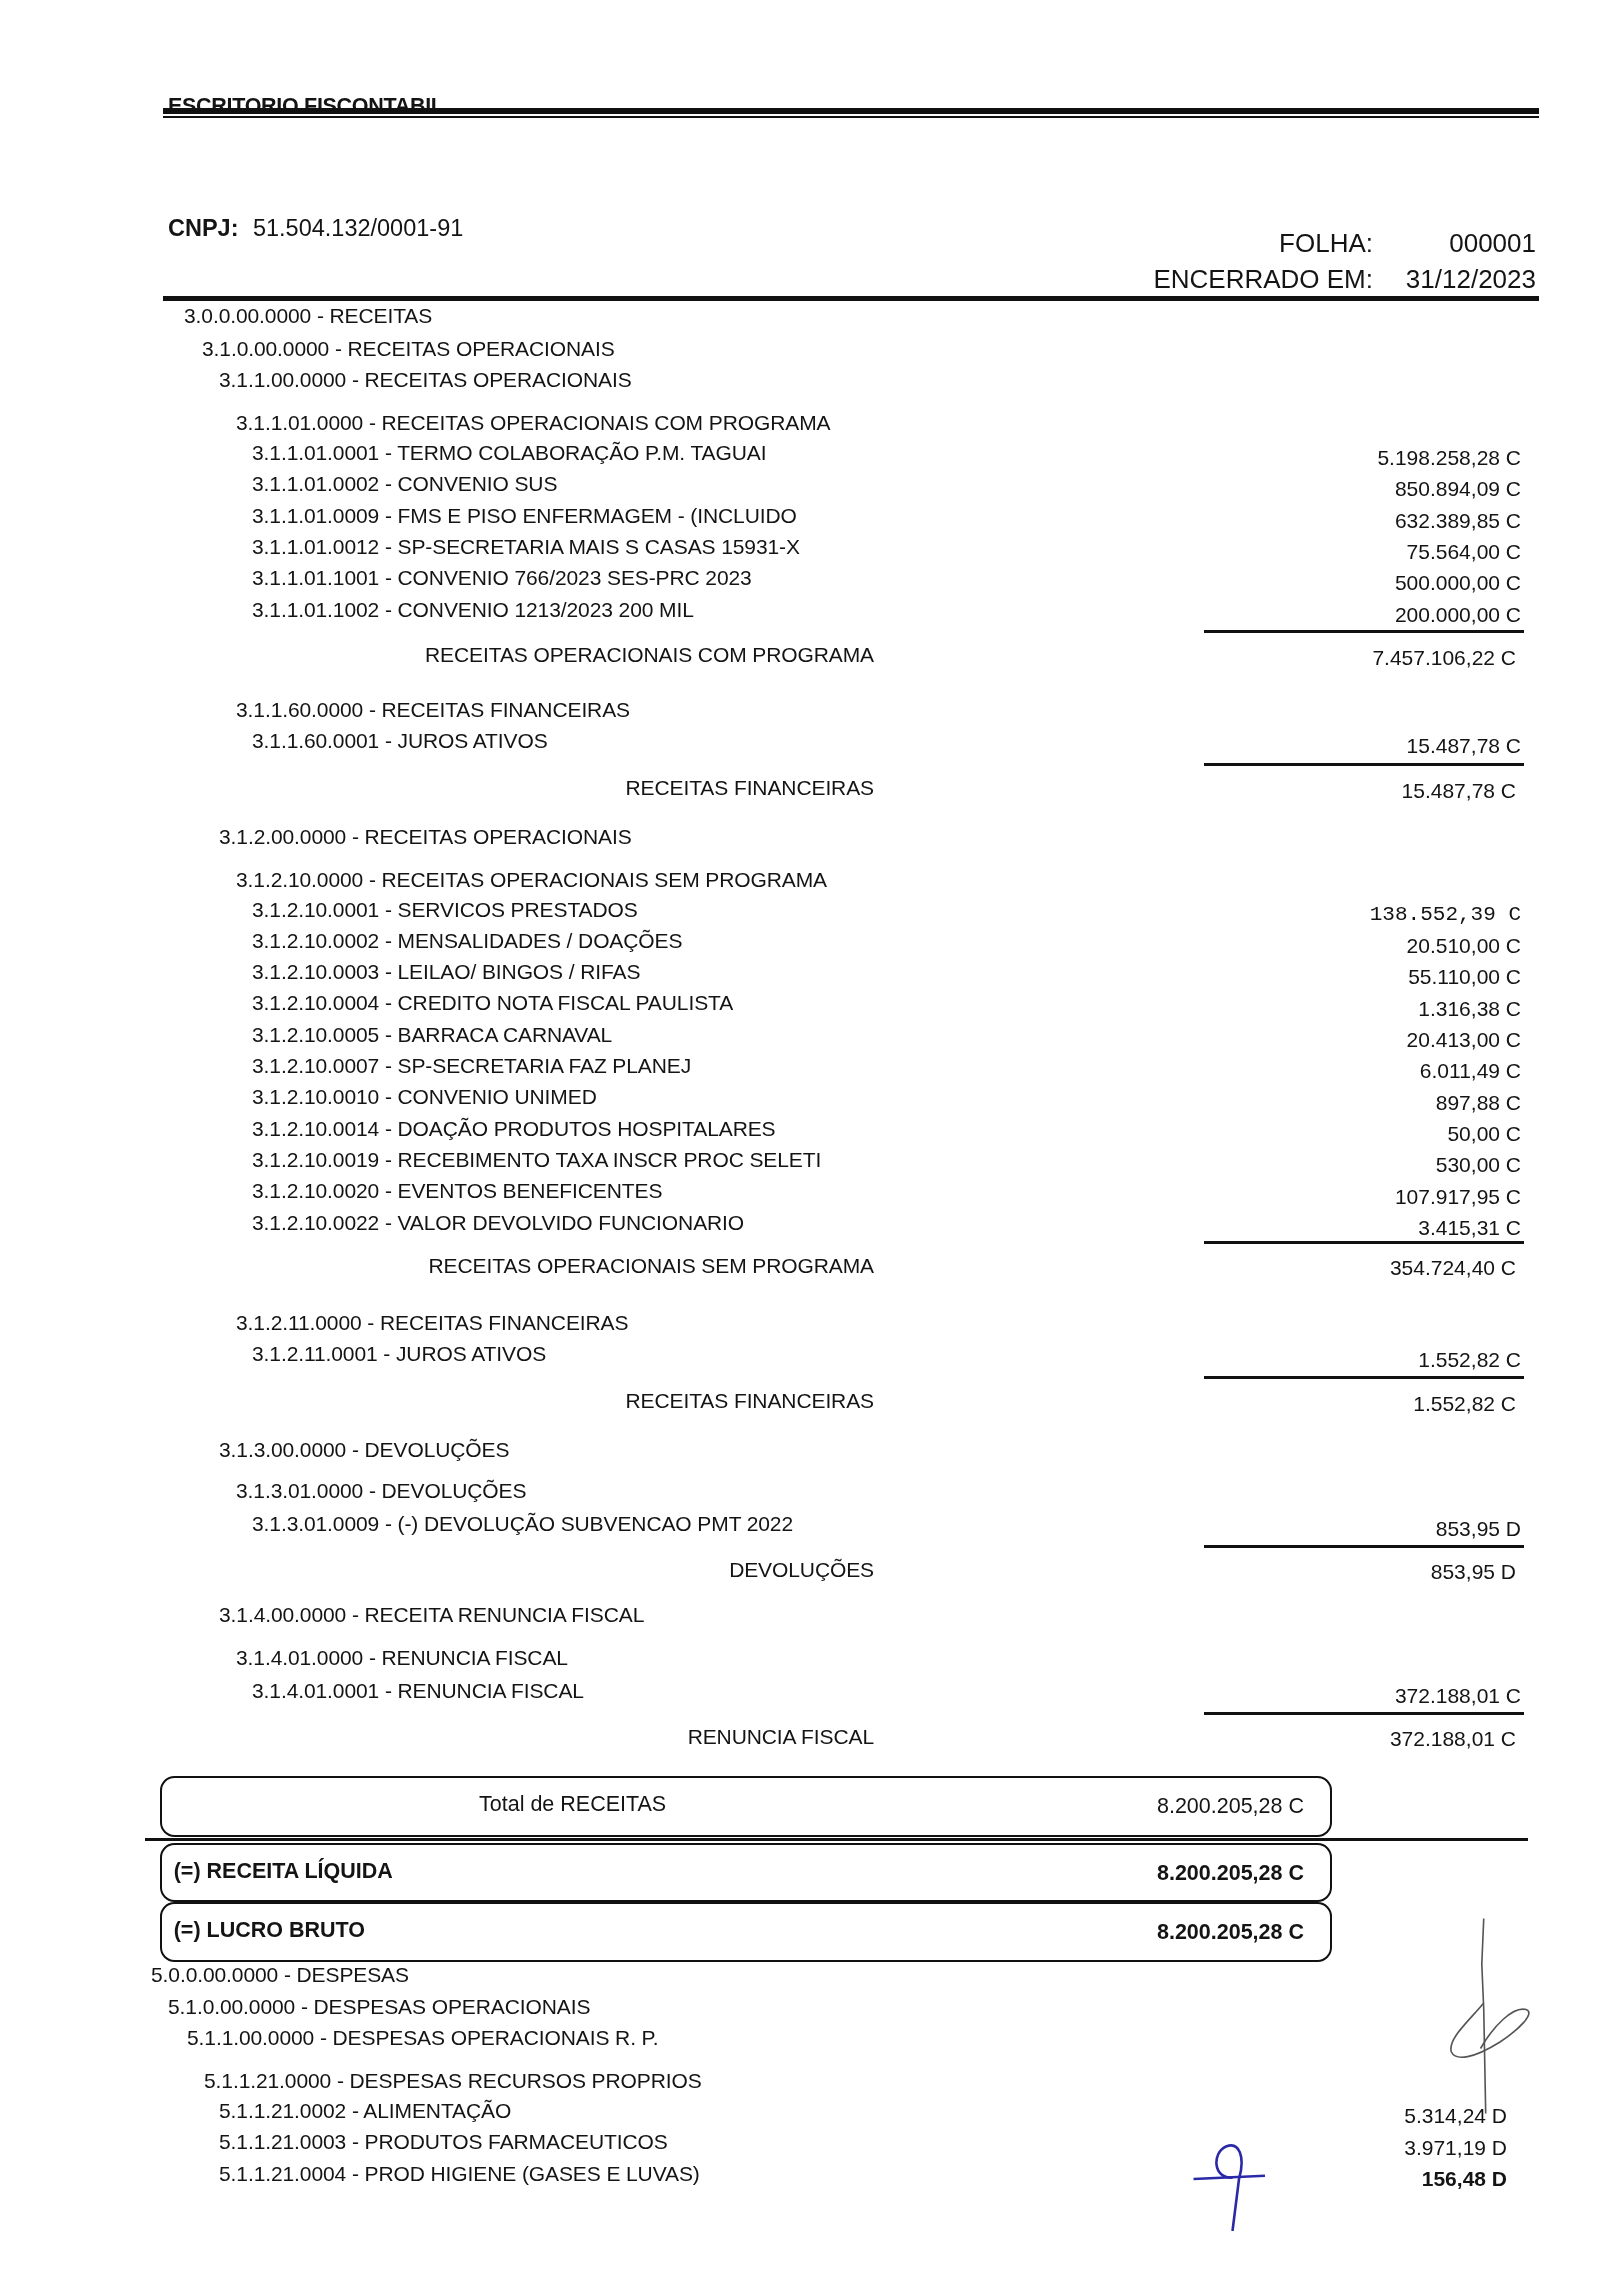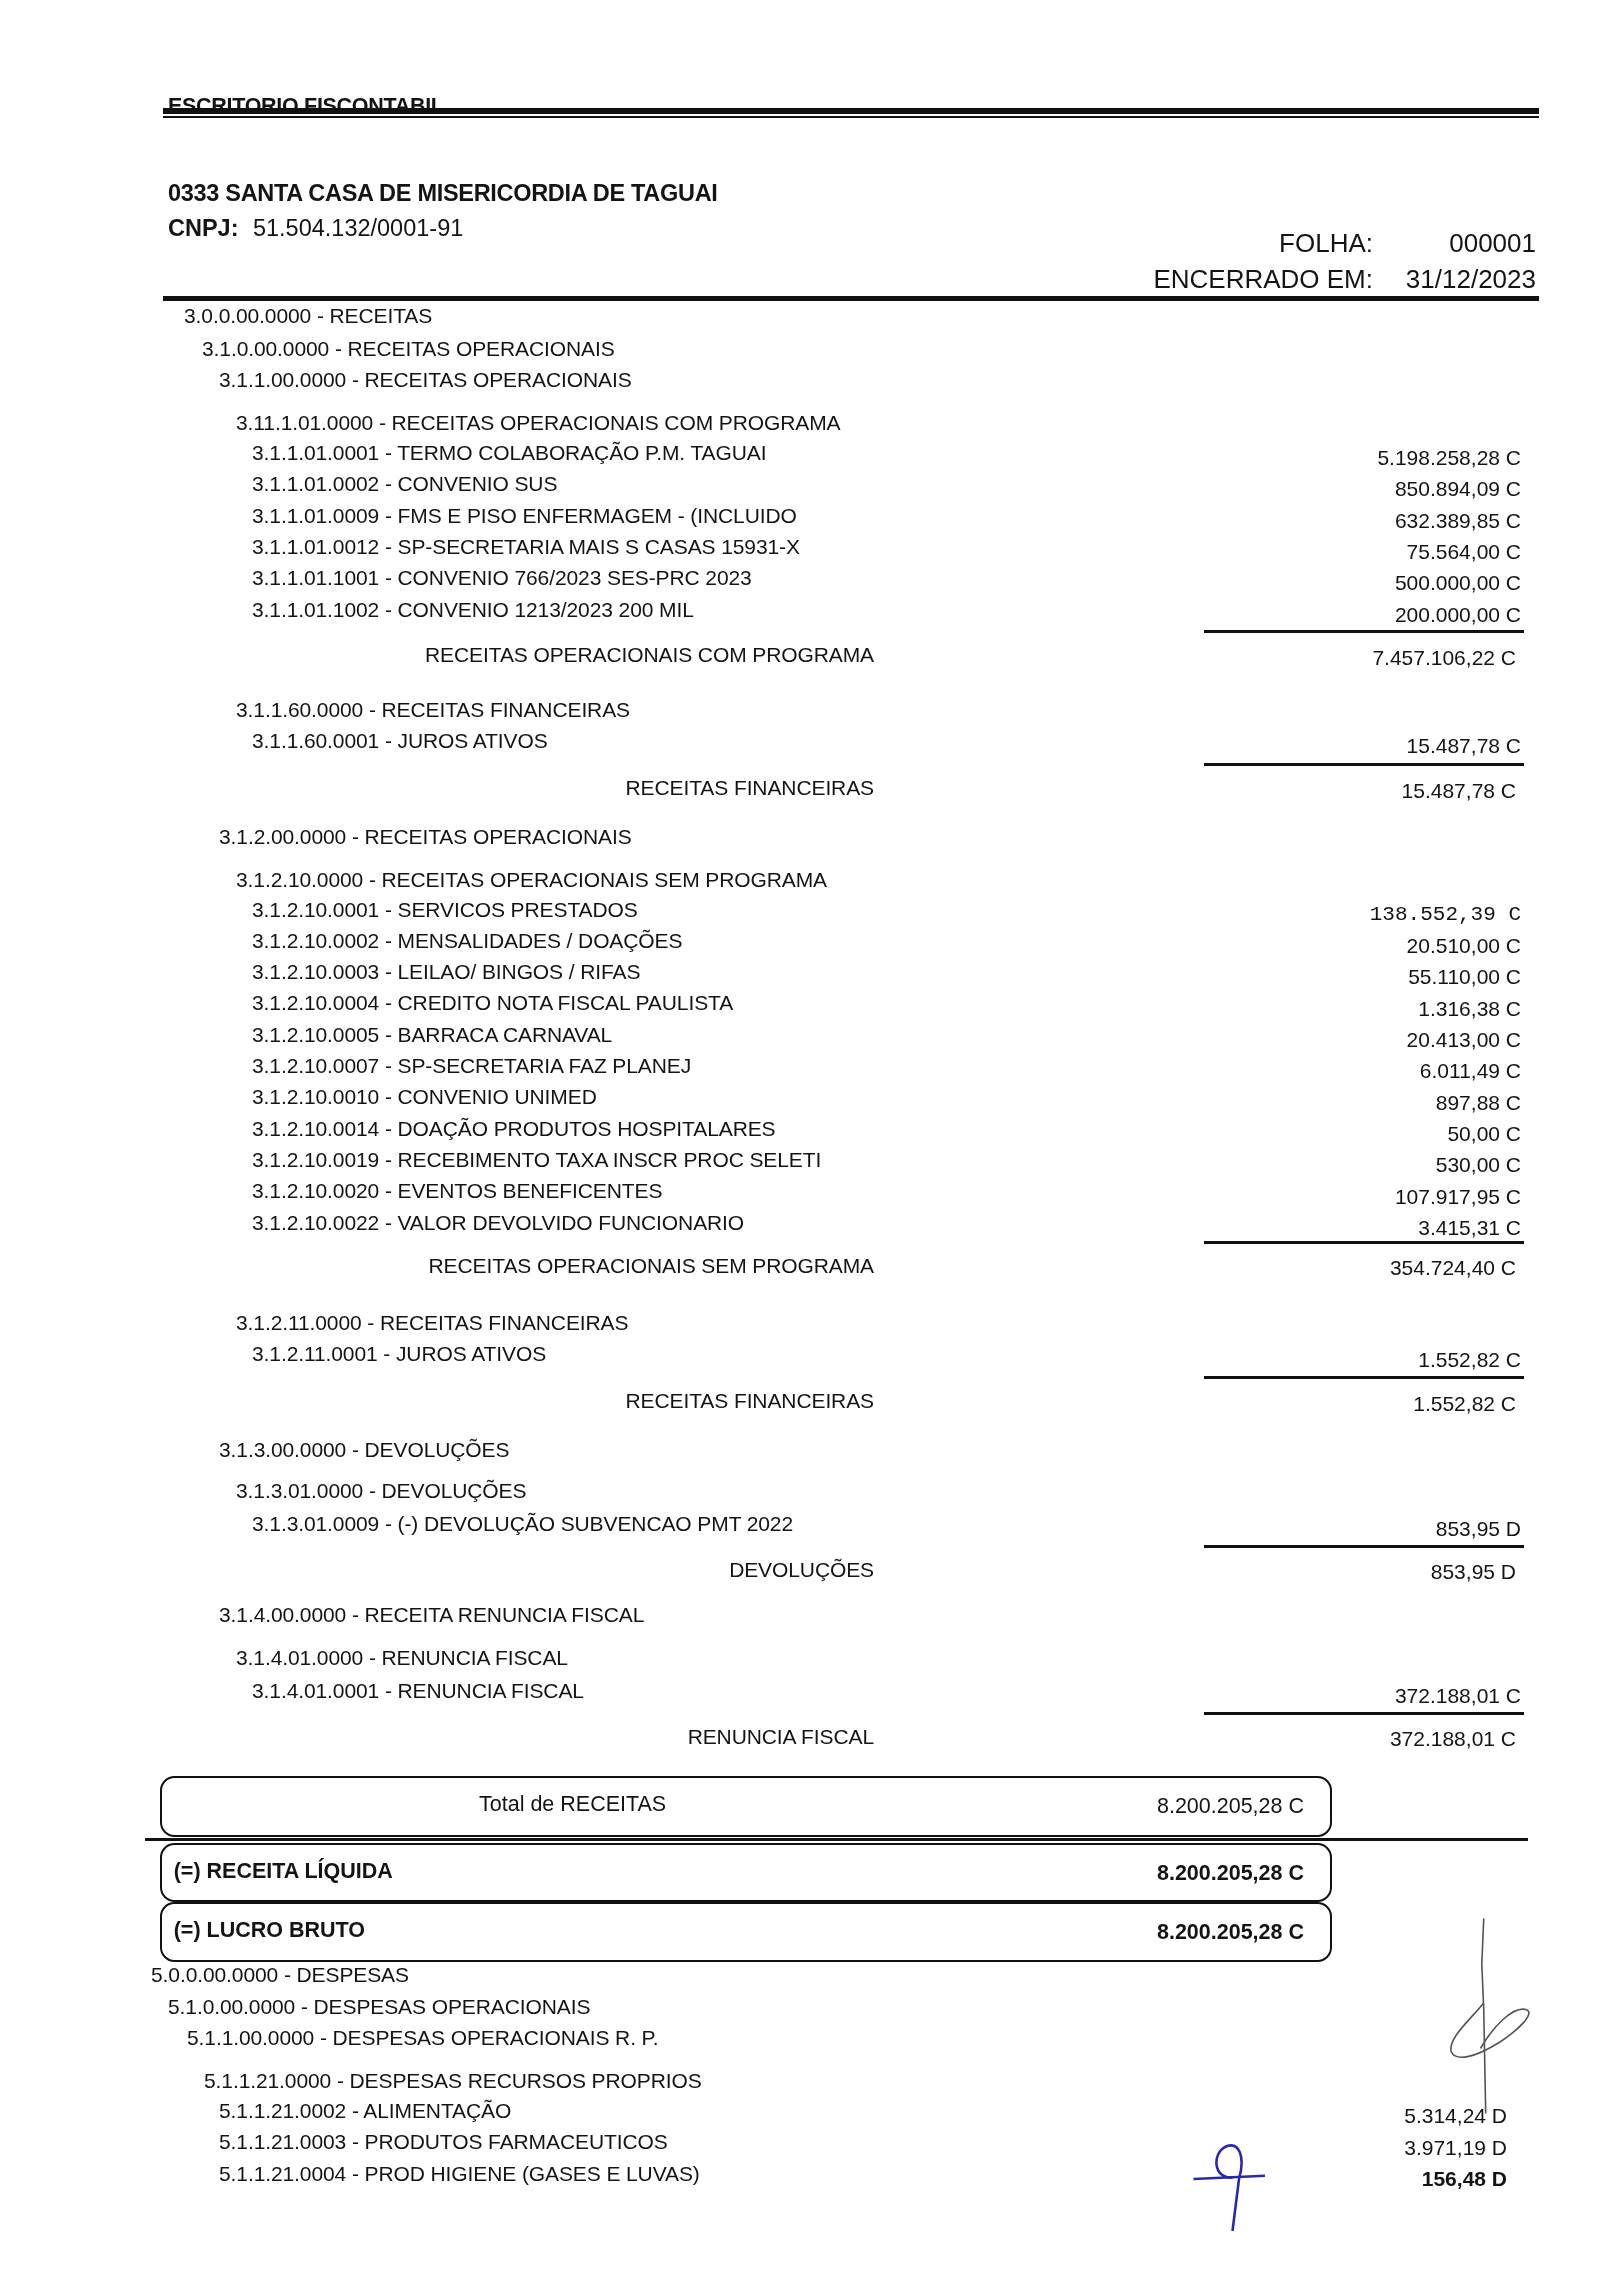--- a/index.html
+++ b/index.html
@@ -45,21 +45,20 @@
 <div class="page">
 
   <div class="office">ESCRITORIO FISCONTABIL</div>
 
   <div class="rule-double" style="top:108px;">
     <div class="l1"></div>
       <div class="l2"></div>
       <div class="l3"></div>
   </div>
 
-  <div class="entity">0333 SANTA CASA DE MISERICORDIA DE TAGUAI</div>
   <div class="cnpj">
     <b>CNPJ:</b><span>51.504.132/0001-91</span>
   </div>
 
   <div class="meta" style="top:228px;">
     <span class="k">FOLHA:</span>
     <span class="v">000001</span>
   </div>
   <div class="meta" style="top:264px;">
     <span class="k">ENCERRADO EM:</span>
@@ -72,21 +71,21 @@
       <div class="row" style="top: 304px; left: 184px;">
         <span class="lbl">3.0.0.00.0000 - RECEITAS</span>
       </div>
       <div class="row" style="top: 337px; left: 202px;">
         <span class="lbl">3.1.0.00.0000 - RECEITAS OPERACIONAIS</span>
       </div>
       <div class="row" style="top: 368px; left: 219px;">
         <span class="lbl">3.1.1.00.0000 - RECEITAS OPERACIONAIS</span>
       </div>
       <div class="row" style="top: 411px; left: 236px;">
-        <span class="lbl">3.11.1.01.0000 - RECEITAS OPERACIONAIS COM PROGRAMA</span>
+        <span class="lbl">3.1.1.01.0000 - RECEITAS OPERACIONAIS COM PROGRAMA</span>
       </div>
       <div class="row" style="top: 441px; left: 252px;">
         <span class="lbl">3.1.1.01.0001 - TERMO COLABORAÇÃO P.M. TAGUAI</span>
       </div>
       <div class="amt" style="left: 1247px; top: 446px;">5.198.258,28 C</div>
       <div class="row" style="top: 472px; left: 252px;">
         <span class="lbl">3.1.1.01.0002 - CONVENIO SUS</span>
       </div>
       <div class="amt" style="left: 1247px; top: 477px;">850.894,09 C</div>
       <div class="row" style="top: 504px; left: 252px;">

